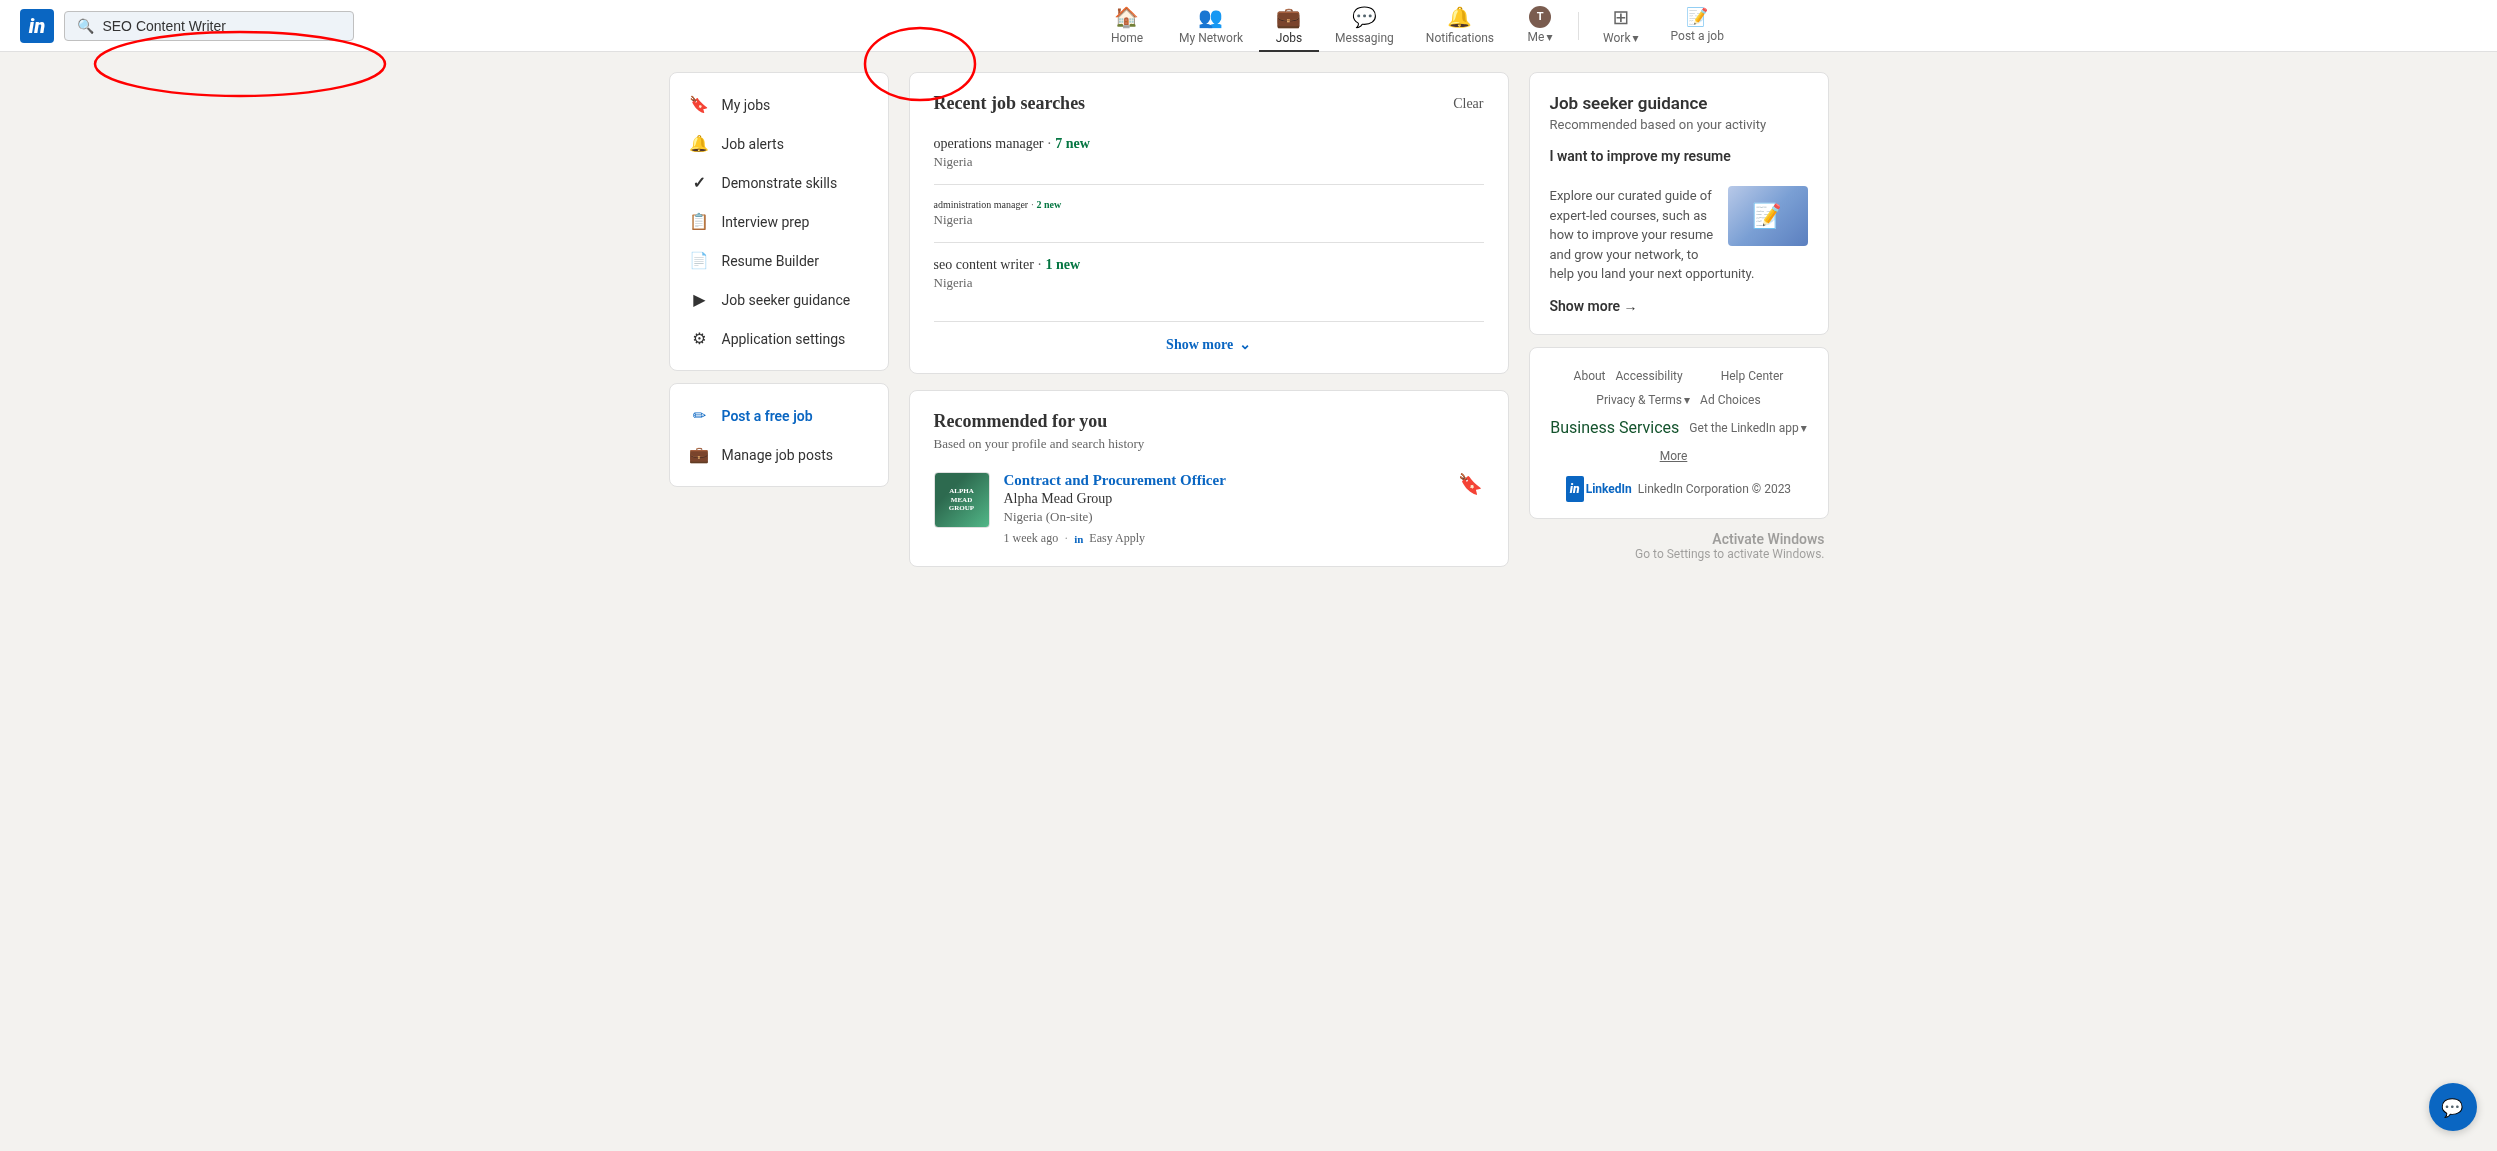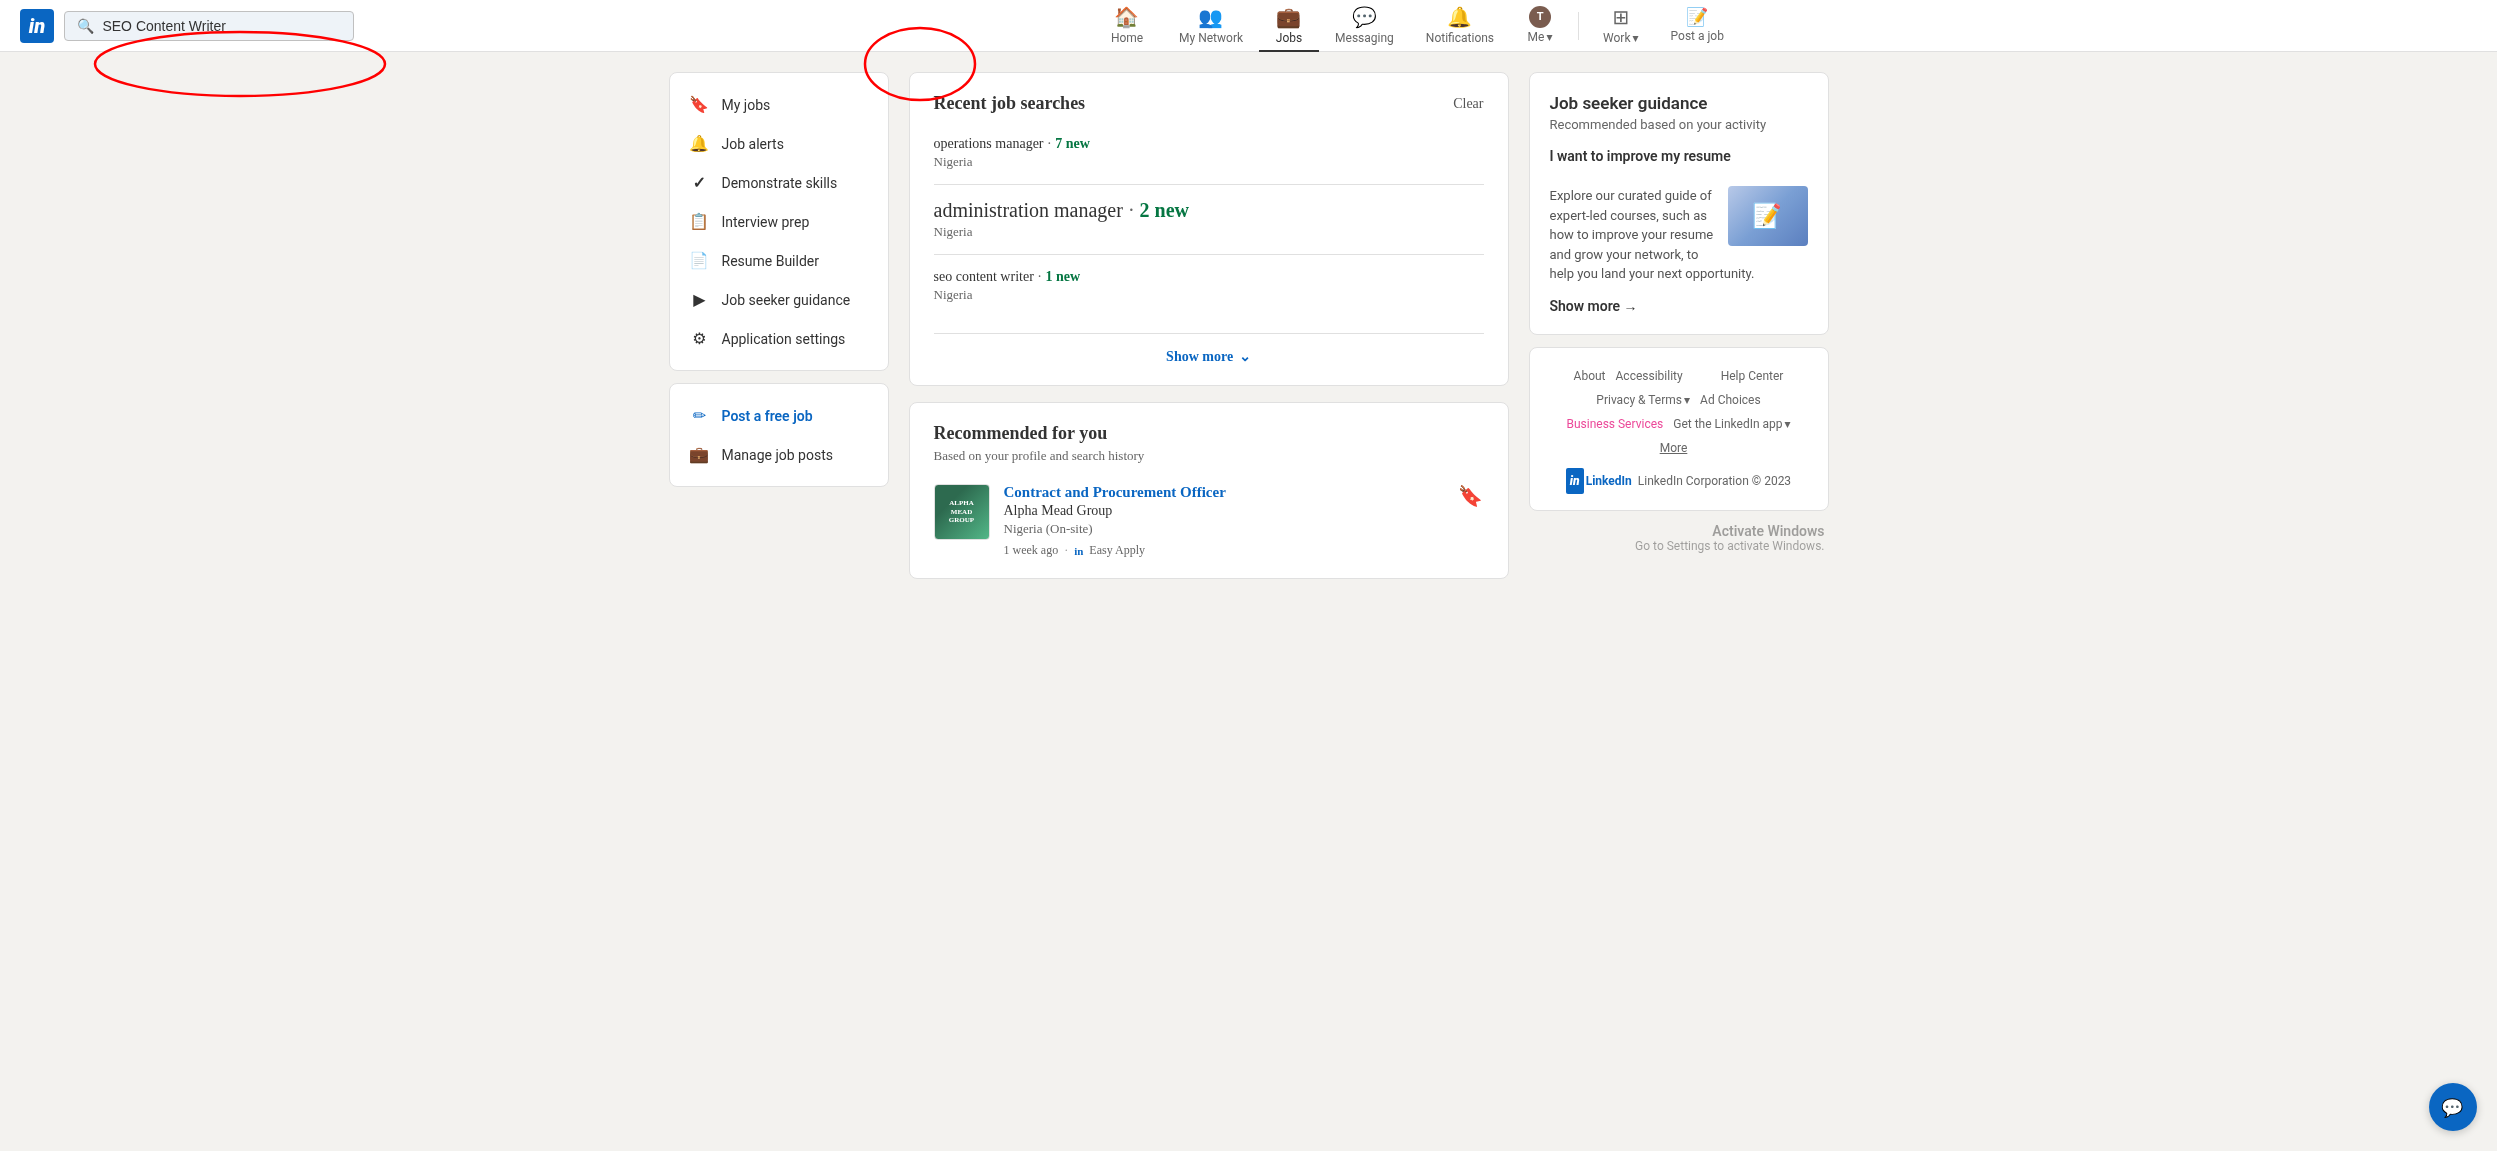--- a/index.html
+++ b/index.html
@@ -125,21 +125,21 @@
       <div style="padding:14px 0;border-bottom:1px solid #e0e0e0;cursor:pointer;">
         <div style="font-size:14px;color:#333;margin-bottom:2px;">
           <span>operations manager</span>
           <span style="color:#666;"> · </span>
           <span style="color:#057642;font-weight:600;">7 new</span>
         </div>
         <div style="font-size:13px;color:#666;">Nigeria</div>
       </div>
 
       <div style="padding:14px 0;border-bottom:1px solid #e0e0e0;cursor:pointer;">
-        <div style="font-size:20px;color:#333;margin-bottom:2px;">
+        <div style="font-size:10px;color:#333;margin-bottom:2px;">
           <span>administration manager</span>
           <span style="color:#666;"> · </span>
           <span style="color:#057642;font-weight:600;">2 new</span>
         </div>
         <div style="font-size:13px;color:#666;">Nigeria</div>
       </div>
 
       <div style="padding:14px 0;border-bottom:none;cursor:pointer;">
         <div style="font-size:14px;color:#333;margin-bottom:2px;">
           <span>seo content writer</span>
@@ -204,21 +204,21 @@
         <span style="color:#666;cursor:pointer;font-size:12px;margin-left:28px;">Help Center</span>
       </div>
       <div style="display:flex;flex-wrap:wrap;gap:2px 10px;justify-content:center;align-items:center;">
         <span style="color:#666;cursor:pointer;font-size:12px;display:inline-flex;align-items:flex-start;gap:2px;">
           <span>Privacy &amp; Terms</span>
           <span>▾</span>
         </span>
         <span style="color:#666;cursor:pointer;font-size:12px;">Ad Choices</span>
       </div>
       <div style="display:flex;flex-wrap:wrap;gap:2px 10px;justify-content:center;align-items:center;">
-        <span style="color:#ec4899;cursor:pointer;font-size:12px;">Business Services</span>
+        <span style="color:#14532d;cursor:pointer;font-size:16px;">Business Services</span>
         <span style="color:#666;cursor:pointer;font-size:12px;display:inline-flex;align-items:center;gap:2px;">
           <span>Get the LinkedIn app</span>
           <span>▾</span>
         </span>
       </div>
       <div style="display:flex;flex-wrap:wrap;gap:2px 10px;justify-content:center;align-items:center;">
         <span style="color:#666;cursor:pointer;font-size:12px;text-decoration:underline;">More</span>
         <span style="color:#666;cursor:pointer;font-size:12px;"></span>
       </div>
       <div style="display:flex;align-items:center;justify-content:center;gap:6px;margin-top:8px;font-size:12px;color:#666;">

